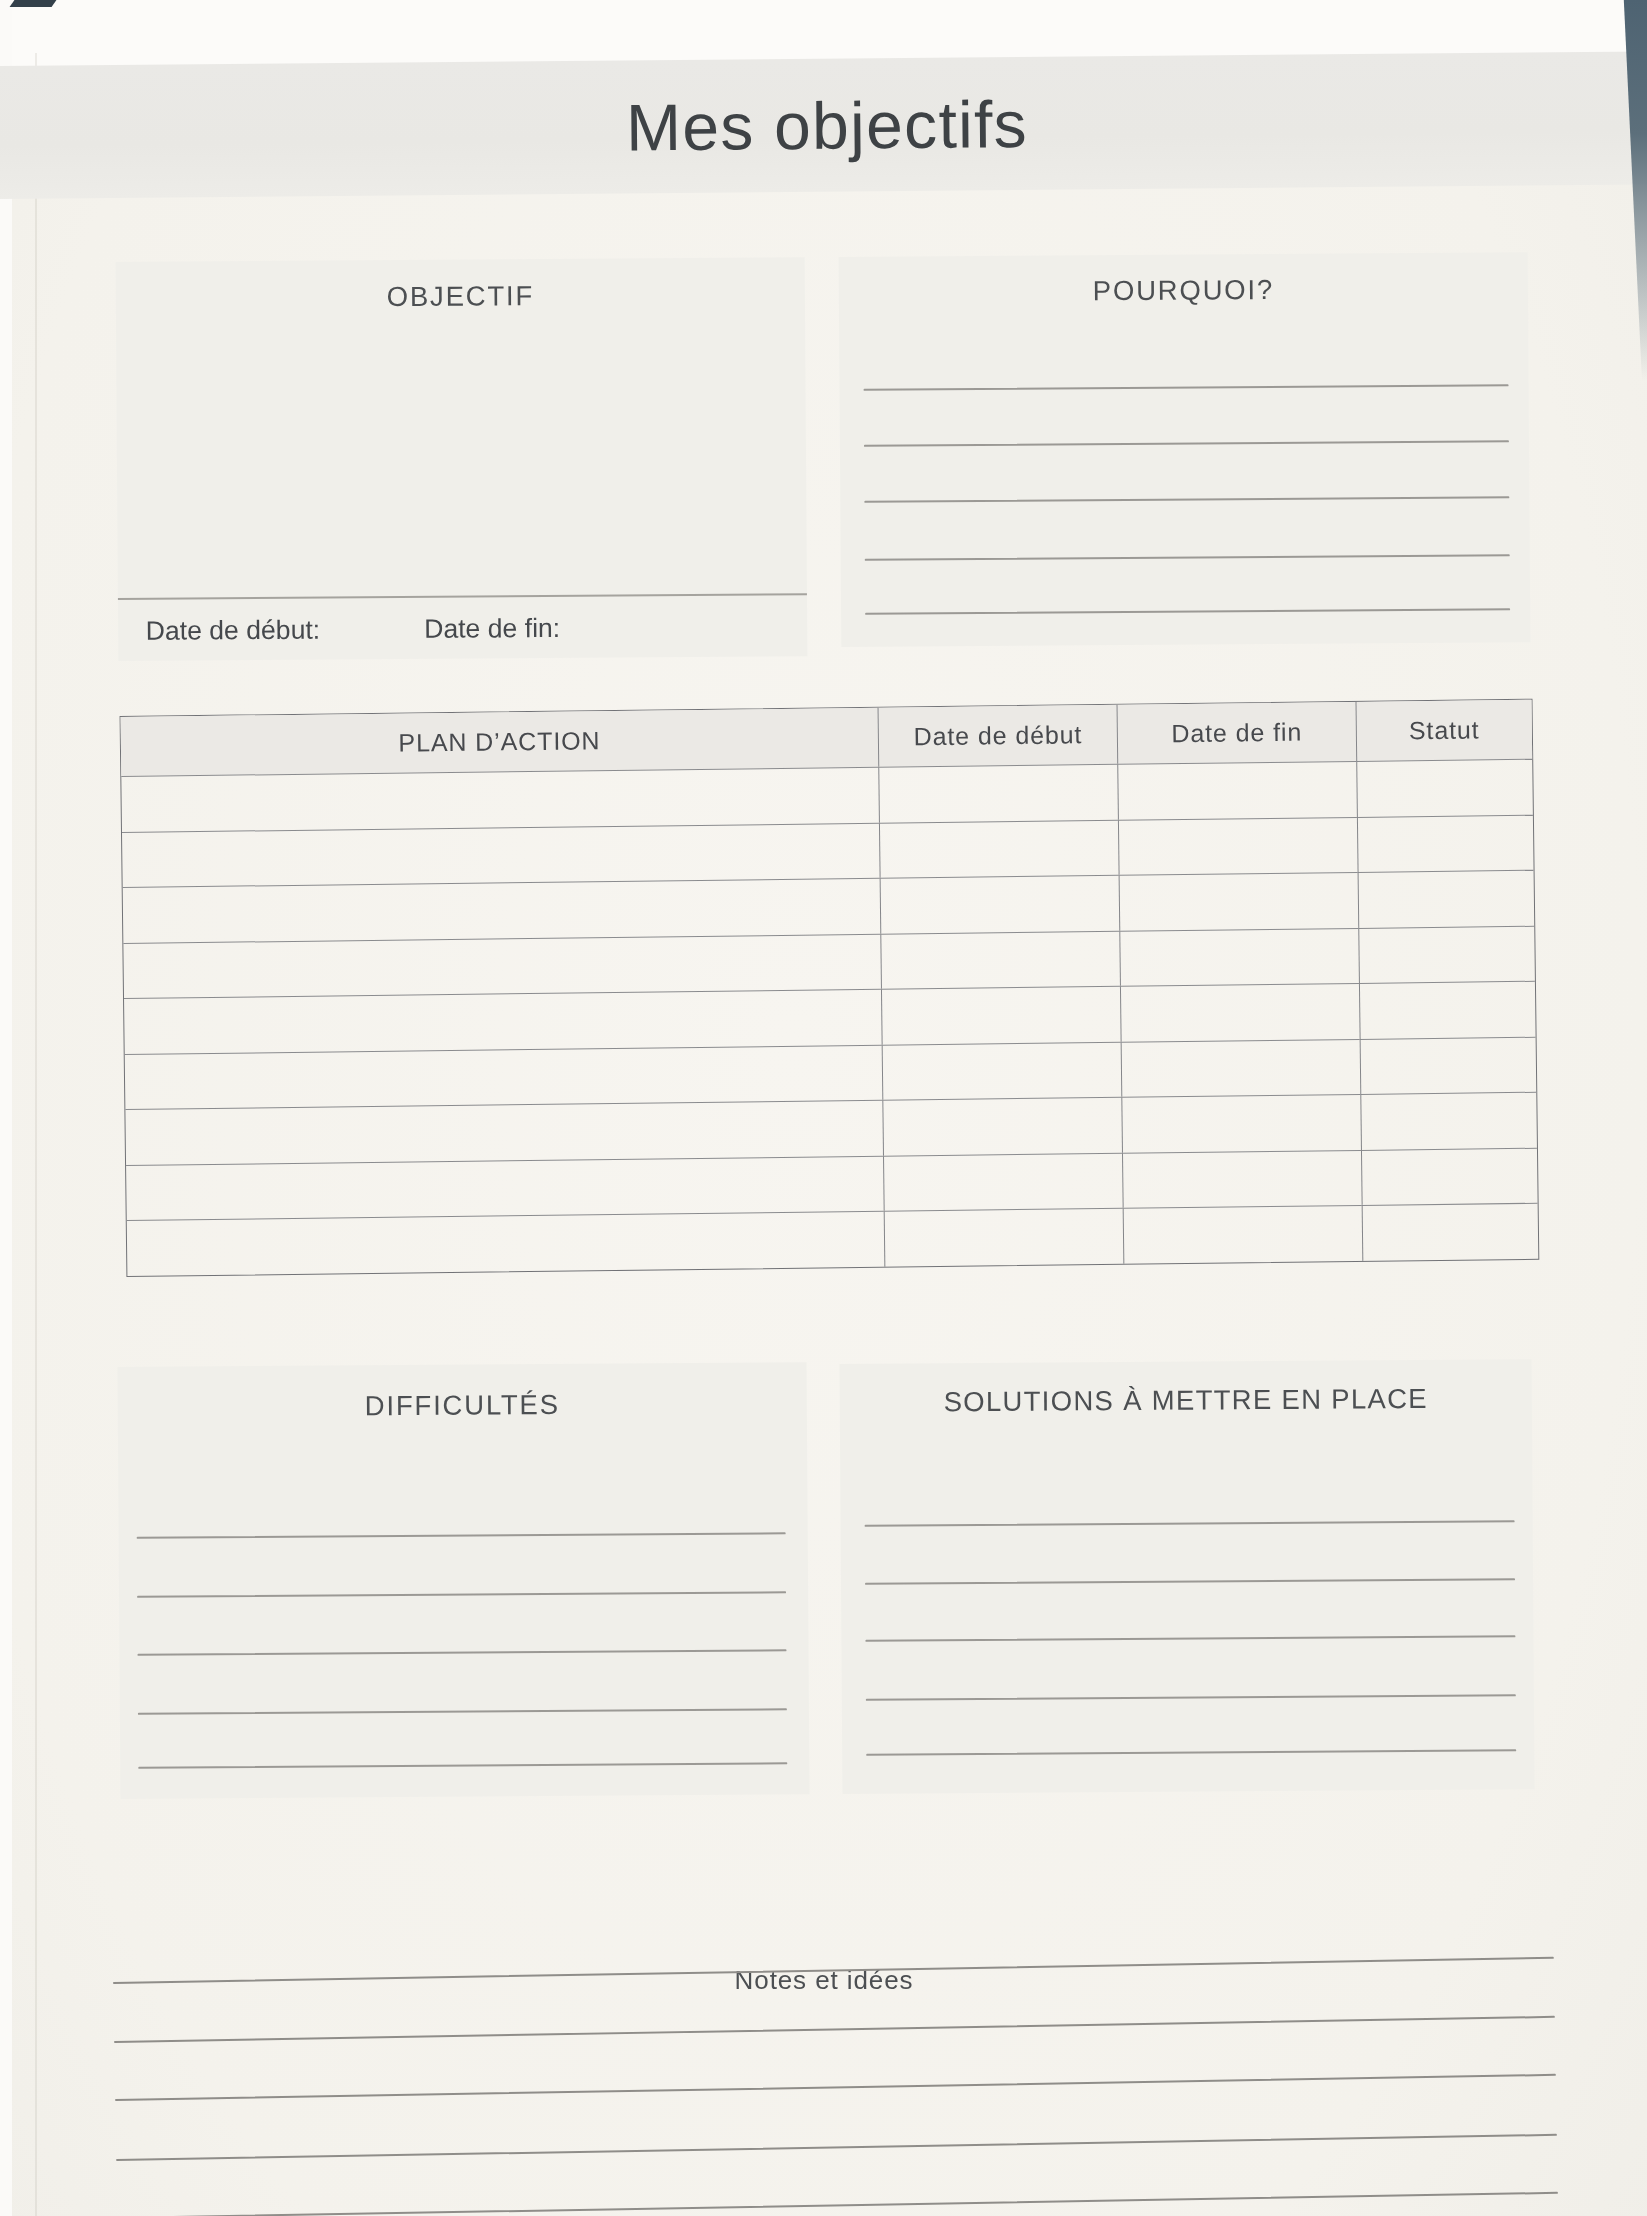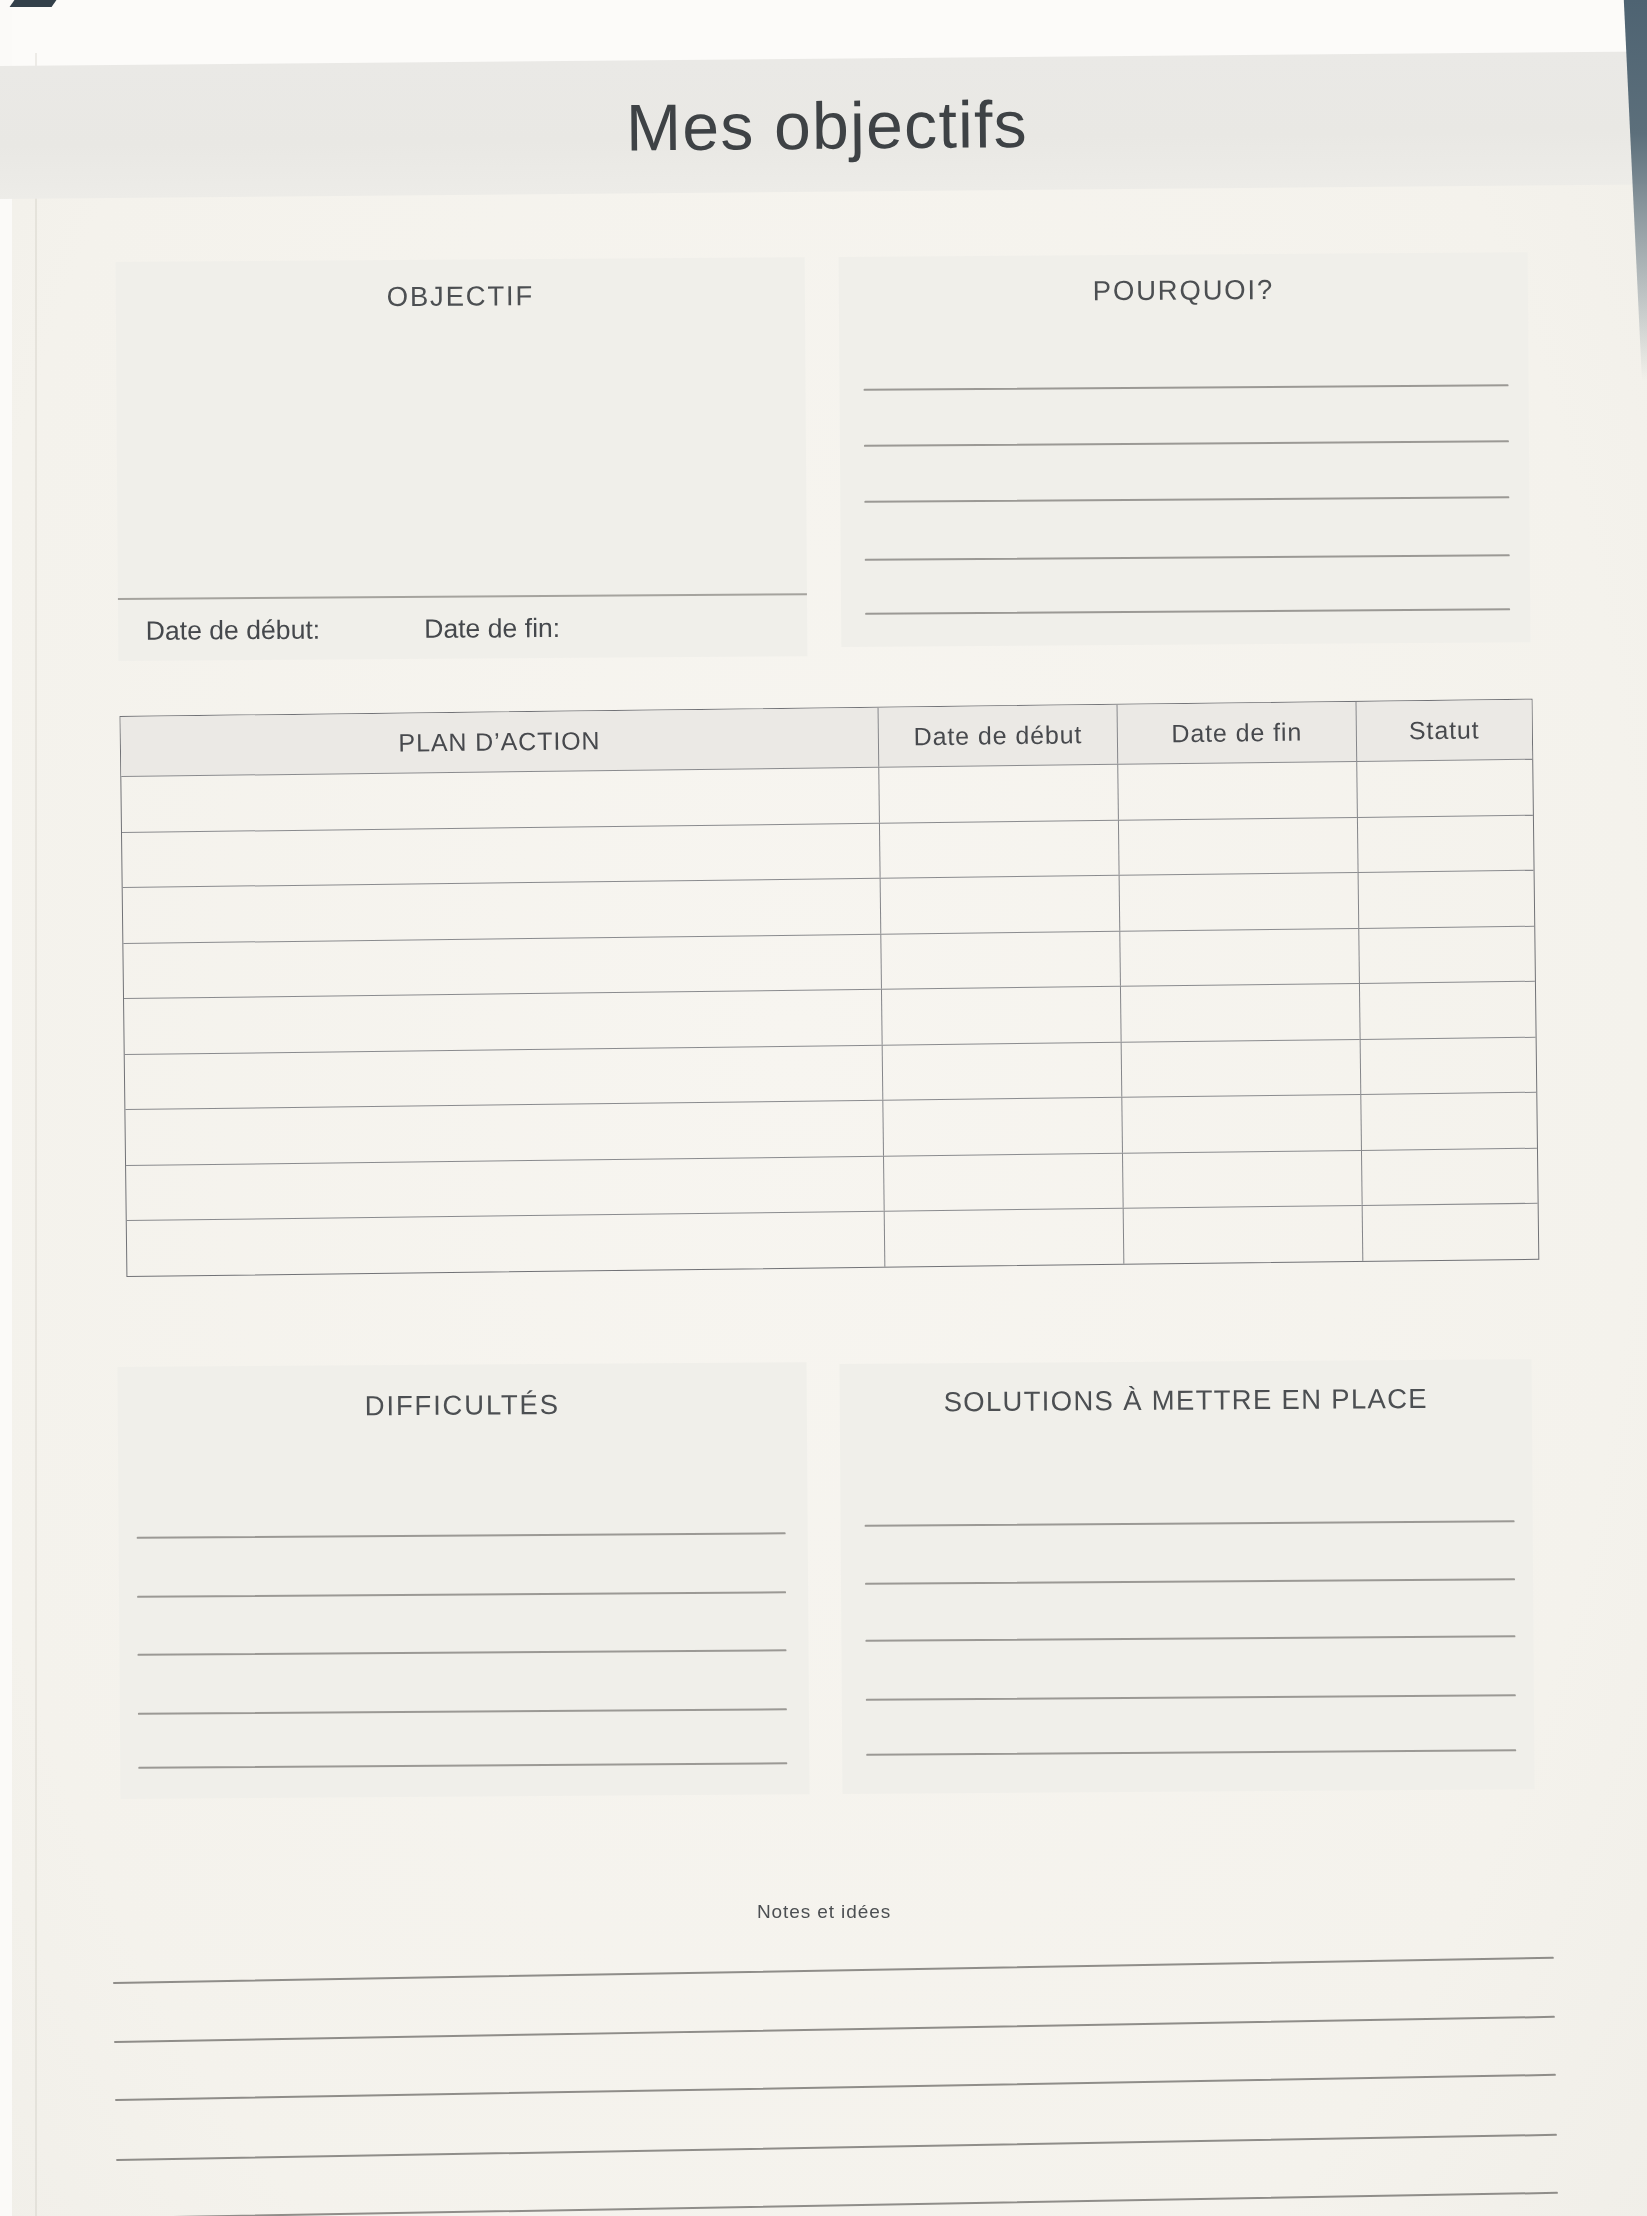--- a/index.html
+++ b/index.html
@@ -42,22 +42,22 @@
         display:grid;grid-template-columns:1710fr 540fr 539fr 398fr;
         grid-template-rows:59px repeat(9,1fr);
         border:1.8px solid #717276;box-sizing:border-box;
         transform:rotate(-0.7deg);transform-origin:0 50%;}
   .plan .cell{border-left:1.3px solid #85868a;border-top:1.3px solid #8a8b8e;}
   .plan .c0{border-left:none;}
   .plan .hcell{border-top:none;background:#ebe9e5;display:flex;align-items:center;
                justify-content:center;font-size:25px;color:#47494d;letter-spacing:0.9px;}
 
   
-  .notes-title{position:absolute;left:0;top:1901px;width:100%;text-align:center;
-               font-size:19px;color:#4c4f52;letter-spacing:0.9px;}
+  .notes-title{position:absolute;left:0;top:1965px;width:100%;text-align:center;
+               font-size:26px;color:#4c4f52;letter-spacing:0.9px;}
   .notes-lines{position:absolute;left:113px;top:1982px;width:1441px;height:242px;
                transform:rotate(-1deg);transform-origin:0 0;}
   .notes-lines .rline{left:0;width:100%;background:#8f8d89;}
 
   
   .corner-tl{position:absolute;left:11.5px;top:0;width:42px;height:7px;background:#33404a;
              transform:skewX(-35deg);}
   .corner-tr{position:absolute;right:0;top:0;width:27.5px;height:381px;
              background:linear-gradient(180deg,#4e6372 0%,#5c6f7b 35%,rgba(92,111,123,0) 100%);
              clip-path:polygon(12% 0,100% 0,100% 100%,78% 100%);}

